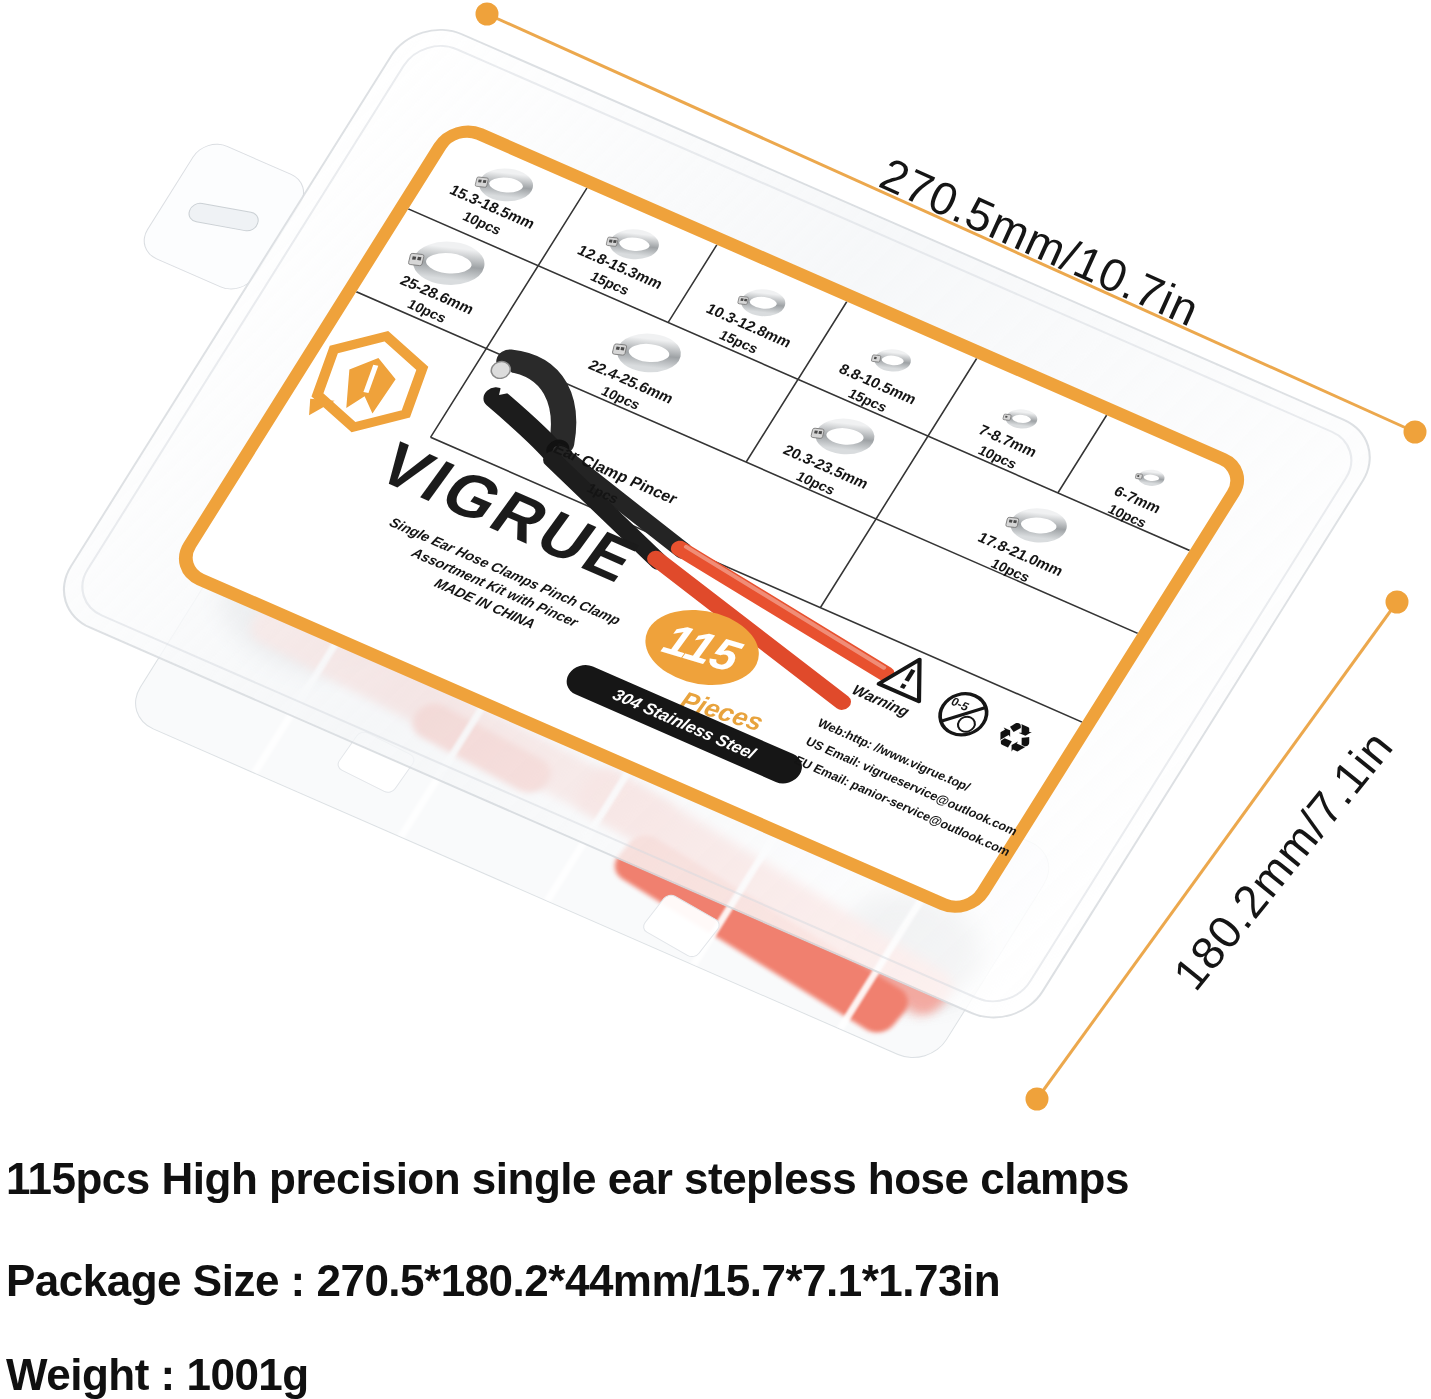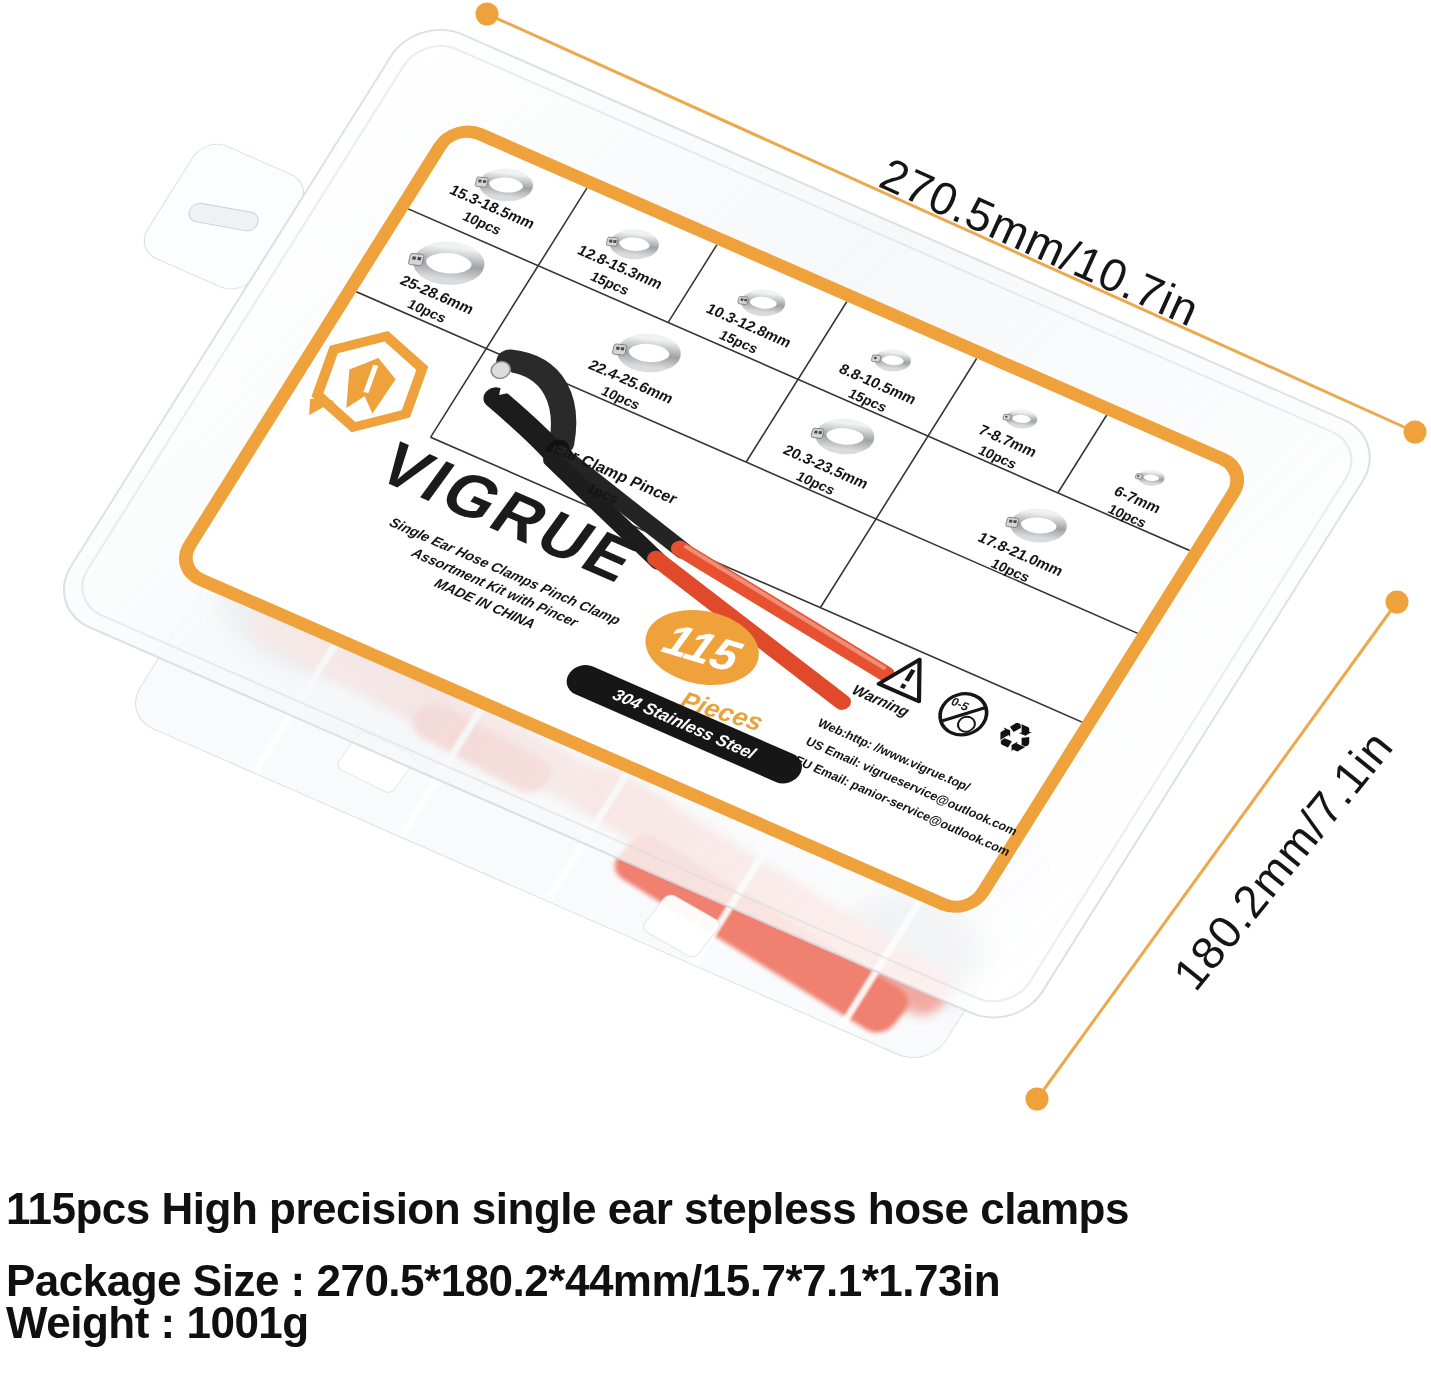--- a/index.html
+++ b/index.html
@@ -320,15 +320,15 @@
   <circle cx="487" cy="14" r="11.5" fill="#EFA23B"></circle>
   <circle cx="1415" cy="432" r="11.5" fill="#EFA23B"></circle>
   <line x1="1397" y1="602" x2="1037" y2="1099" stroke="#ECA84D" stroke-width="3"></line>
   <circle cx="1397" cy="602" r="11.5" fill="#EFA23B"></circle>
   <circle cx="1037" cy="1099" r="11.5" fill="#EFA23B"></circle>
 </svg>
 
 <div class="dim-text" style="left:1040px;top:242px;transform:translate(-50%,-50%) rotate(24.3deg);">270.5mm/10.7in</div>
 <div class="dim-text" style="left:1283px;top:860px;transform:translate(-50%,-50%) rotate(-51deg);">180.2mm/7.1in</div>
 
-<div class="caption" style="top:1184px;">115pcs High precision single ear stepless hose clamps</div>
+<div class="caption" style="top:1154px;">115pcs High precision single ear stepless hose clamps</div>
 <div class="caption" style="top:1256px;">Package Size : 270.5*180.2*44mm/15.7*7.1*1.73in</div>
-<div class="caption" style="top:1298px;">Weight : 1001g</div>
+<div class="caption" style="top:1350px;">Weight : 1001g</div>
 
 </body></html>

